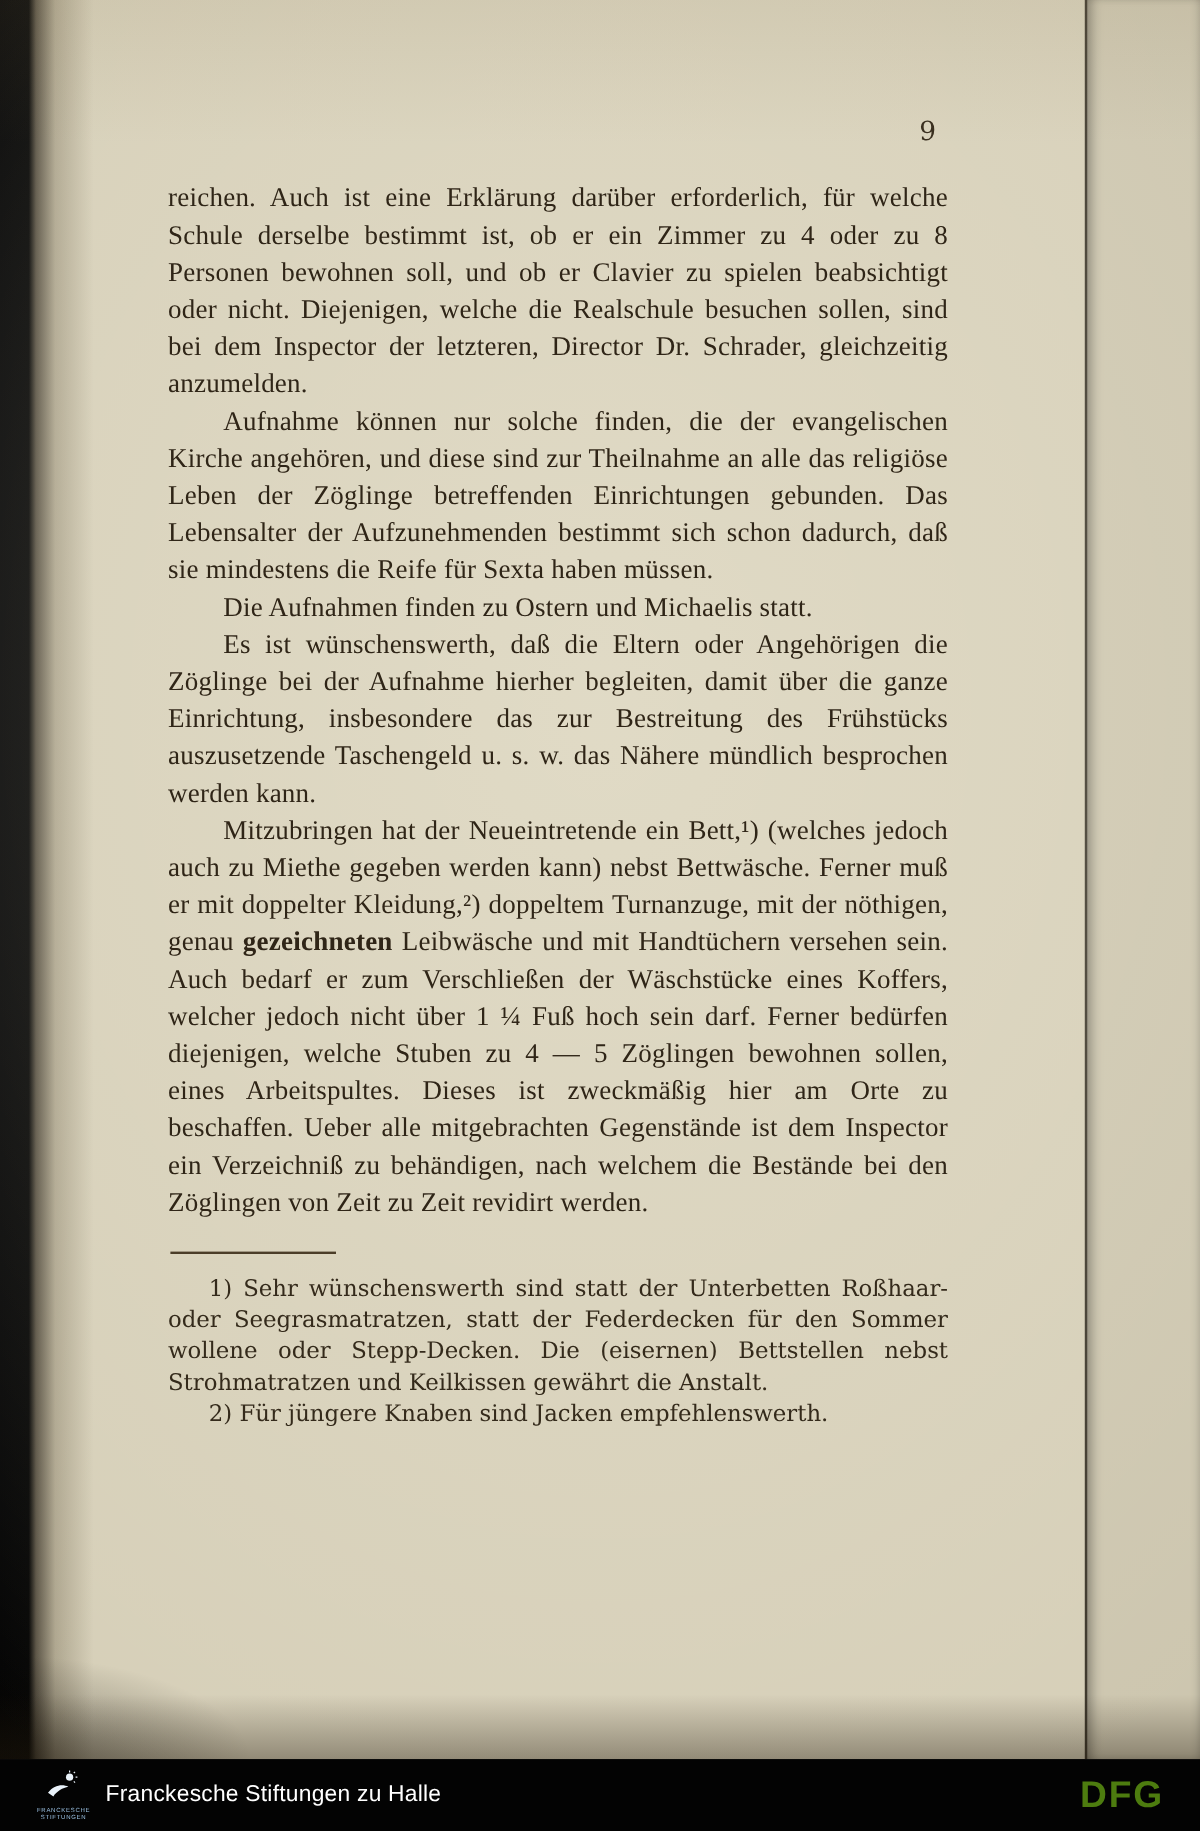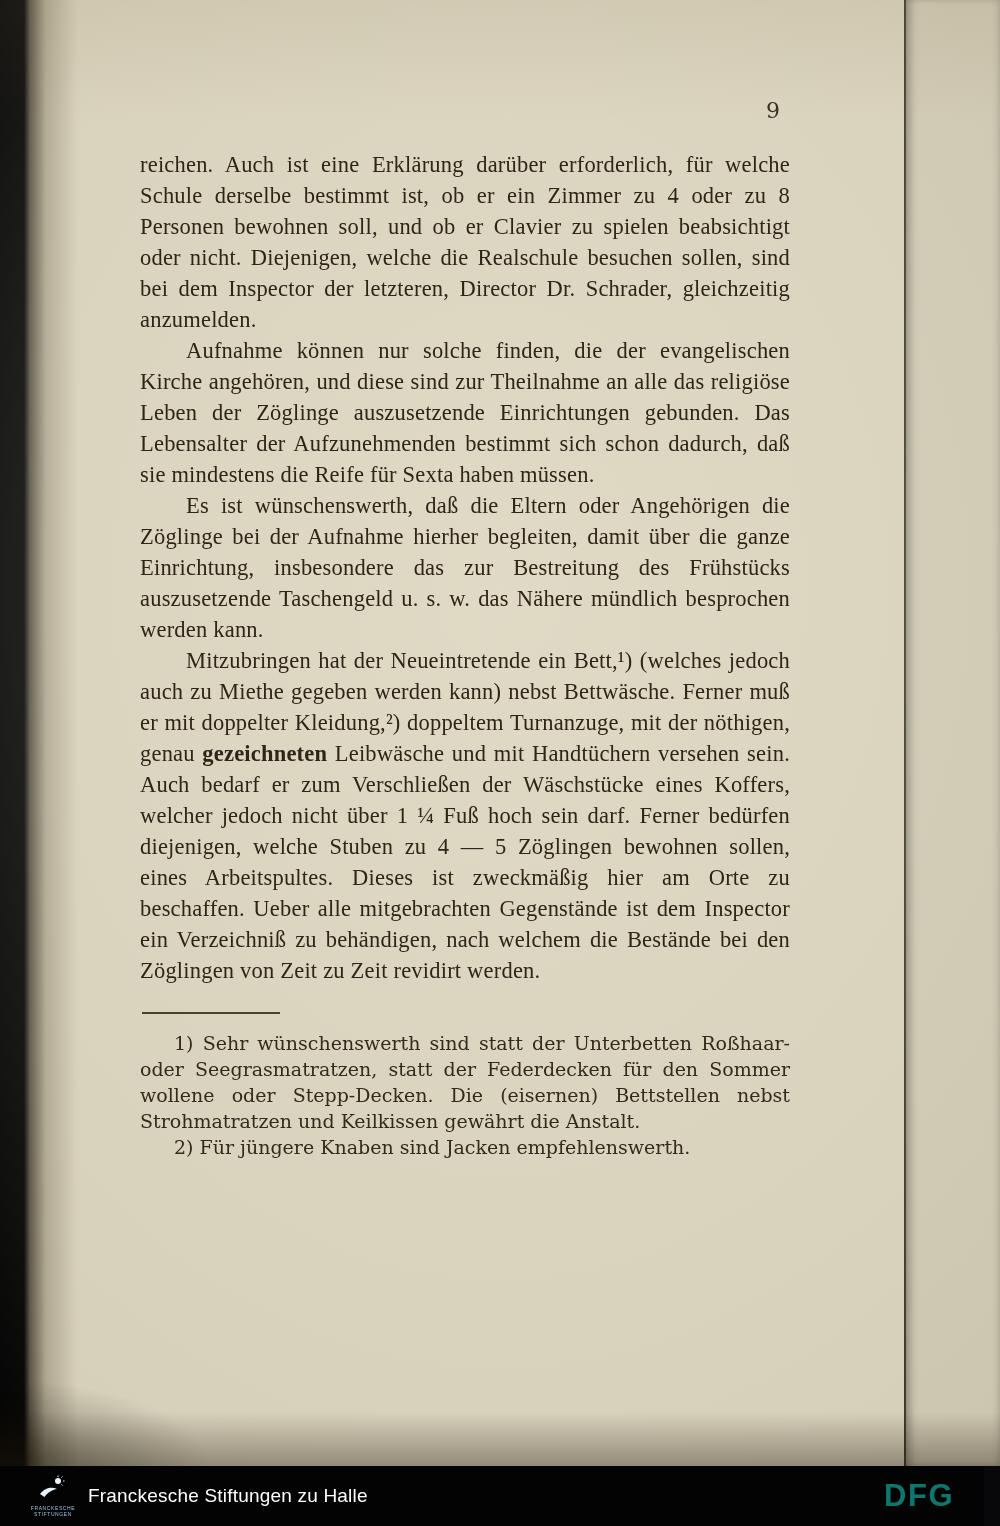--- a/index.html
+++ b/index.html
@@ -58,53 +58,54 @@
   .fn-rule{
     width:138px;border:none;border-top:2px solid #4b3d28;
     margin:26px 0 16px 2px;
   }
   .footnotes p{
     margin:0;font-size:19px;line-height:26px;text-align:justify;
     text-indent:34px;color:#342a1b;
   }
   
   .footer{
-    position:absolute;left:0;right:16px;bottom:0;height:60px;background:#030303;
+    position:absolute;left:0;right:0;bottom:0;height:60px;background:#030303;
     display:flex;align-items:center;justify-content:space-between;
     padding:0 30px;box-sizing:border-box;
     font-family:"Liberation Sans",sans-serif;
   }
   .footer-left{display:flex;align-items:center;gap:12px;}
   .fs-logo{display:flex;flex-direction:column;align-items:center;width:46px;}
   .fs-logo-text{
     margin-top:2px;font-size:5px;line-height:6px;letter-spacing:.6px;
     color:#9cc3e5;text-align:center;white-space:nowrap;
   }
   .footer-title{color:#ffffff;font-size:19px;letter-spacing:.2px;}
   .dfg{
-    color:#0f766e;font-weight:bold;font-size:31px;letter-spacing:1.5px;
+    color:#4d7c0f;font-weight:bold;font-size:31px;letter-spacing:1.5px;
     font-family:"Liberation Sans",sans-serif;
   }
 </style>
 </head>
 <body>
 
 <div class="stage">
 
   <div class="scan-area">
     <div class="gutter-left"></div>
     <div class="right-strip"></div>
     <div class="paper-vignette"></div>
 
     <div class="text-block">
       <div class="page-num">9</div>
 
       <div class="body-text">
         <p><span>reichen.  Auch ist eine Erklärung darüber erforderlich, für welche Schule derselbe bestimmt ist, ob er ein Zimmer zu 4 oder zu 8 Personen bewohnen soll, und ob er Clavier zu spielen beabsichtigt oder nicht.  Diejenigen, welche die Realschule besuchen sollen, sind bei dem Inspector der letzteren, Director Dr. Schrader, gleichzeitig anzumelden.</span></p>
-        <p class="indent"><span>Aufnahme können nur solche finden, die der evangelischen Kirche angehören, und diese sind zur Theilnahme an alle das religiöse Leben der Zöglinge auszusetzende Einrichtungen gebunden.  Das Lebensalter der Aufzunehmenden bestimmt sich schon dadurch, daß sie mindestens die Reife für Sexta haben müssen.</span></p>
+        <p class="indent"><span>Aufnahme können nur solche finden, die der evangelischen Kirche angehören, und diese sind zur Theilnahme an alle das religiöse Leben der Zöglinge betreffenden Einrichtungen gebunden.  Das Lebensalter der Aufzunehmenden bestimmt sich schon dadurch, daß sie mindestens die Reife für Sexta haben müssen.</span></p>
+        <p class="indent"><span>Die Aufnahmen finden zu Ostern und Michaelis statt.</span></p>
         <p class="indent"><span>Es ist wünschenswerth, daß die Eltern oder Angehörigen die Zöglinge bei der Aufnahme hierher begleiten, damit über die ganze Einrichtung, insbesondere das zur Bestreitung des Frühstücks auszusetzende Taschengeld u. s. w. das Nähere mündlich besprochen werden kann.</span></p>
         <p class="indent"><span>Mitzubringen hat der Neueintretende ein Bett,¹) (welches jedoch auch zu Miethe gegeben werden kann) nebst Bettwäsche. Ferner muß er mit doppelter Kleidung,²) doppeltem Turnanzuge, mit der nöthigen, genau </span><span style="font-weight: bold;">gezeichneten</span><span> Leibwäsche und mit Handtüchern versehen sein.  Auch bedarf er zum Verschließen der Wäschstücke eines Koffers, welcher jedoch nicht über 1 ¼ Fuß hoch sein darf.  Ferner bedürfen diejenigen, welche Stuben zu 4 — 5 Zöglingen bewohnen sollen, eines Arbeitspultes. Dieses ist zweckmäßig hier am Orte zu beschaffen.  Ueber alle mitgebrachten Gegenstände ist dem Inspector ein Verzeichniß zu behändigen, nach welchem die Bestände bei den Zöglingen von Zeit zu Zeit revidirt werden.</span></p>
       </div>
 
       <hr class="fn-rule">
 
       <div class="footnotes">
         <p><span>1) Sehr wünschenswerth sind statt der Unterbetten Roßhaar- oder Seegrasmatratzen, statt der Federdecken für den Sommer wollene oder Stepp-Decken.  Die (eisernen) Bettstellen nebst Strohmatratzen und Keilkissen gewährt die Anstalt.</span></p>
         <p><span>2) Für jüngere Knaben sind Jacken empfehlenswerth.</span></p>
       </div>

